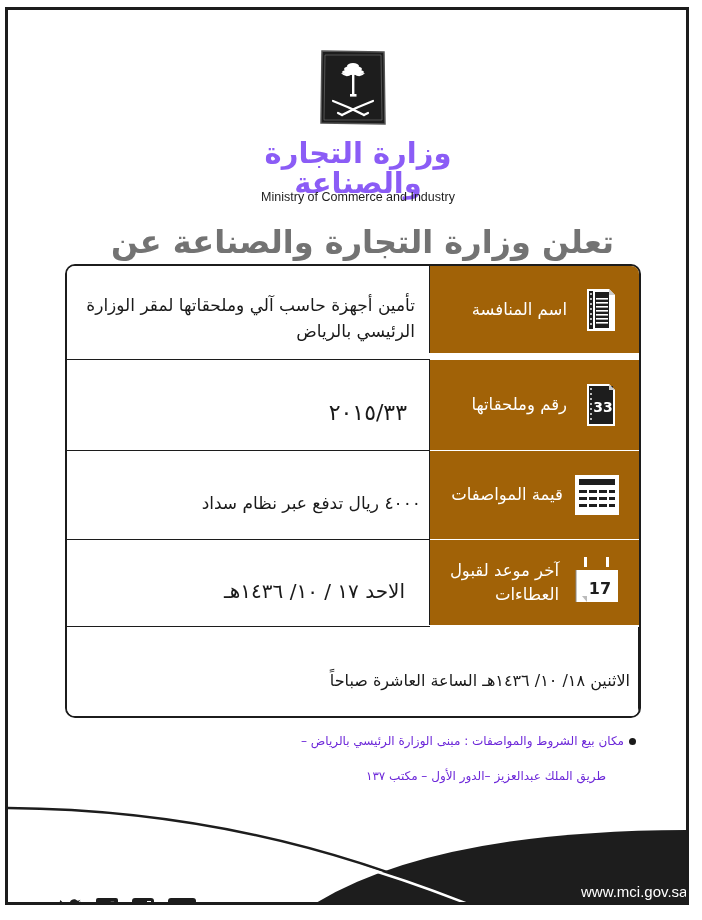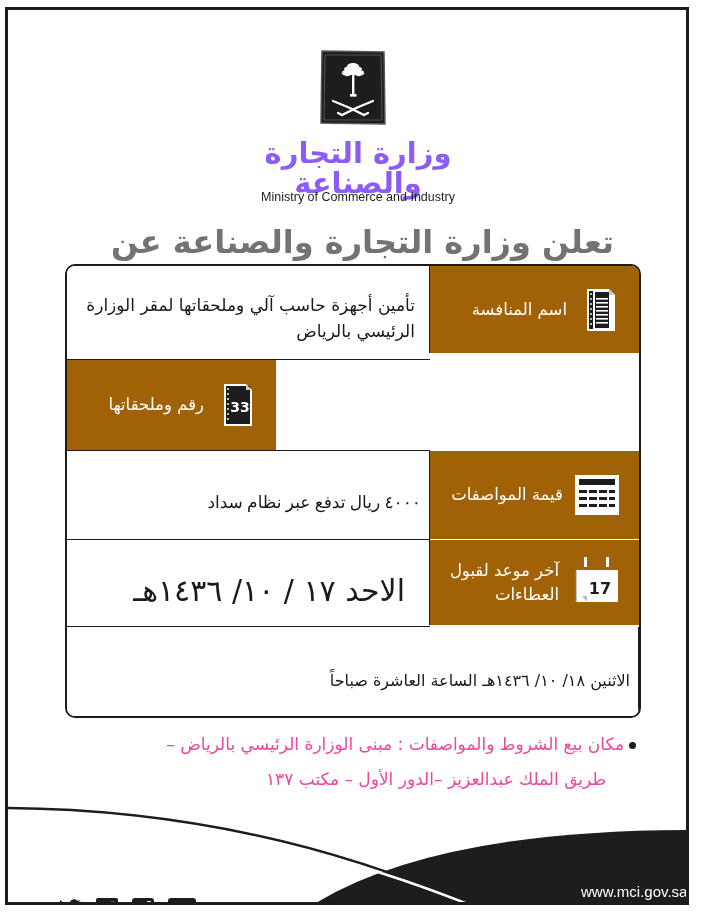--- a/index.html
+++ b/index.html
@@ -19,21 +19,21 @@
   .row { position:absolute; left:0; right:0; display:flex; direction:ltr; }
   .row .val { flex:1; background:#fff; border-right:1px solid #1c1c1c; box-sizing:border-box;
               direction:rtl; text-align:right; padding:16px 12px 0 10px; display:flex; align-items:center;
               font-size:17px; line-height:26px; color:#1a1a1a; }
   .row .lab { width:209px; background:#a16207; color:#fff; display:flex; align-items:center;
               justify-content:flex-end; direction:ltr; box-sizing:border-box; padding-right:18px; }
   .row .lab .txt { direction:rtl; text-align:right; font-size:16.5px; line-height:24px; margin-right:14px; }
   .row .lab .ico { width:40px; height:50px; display:flex; align-items:center; justify-content:center; }
   .sep { position:absolute; left:0; right:0; height:0; border-top:1px solid #1c1c1c; }
   .sep .gap { position:absolute; right:0; width:209px; top:-1px; height:3px; background:#fff; }
-  .note { position:absolute; right:50px; direction:rtl; text-align:right; font-size:17px; color:#ec4899; }
+  .note { position:absolute; right:50px; direction:rtl; text-align:right; font-size:12px; color:#6d28d9; }
   .bullet { display:inline-block; width:7px; height:7px; border-radius:50%; background:#1a1a1a; margin-left:5px; vertical-align:middle; }
   .social { position:absolute; left:50px; top:853px; display:flex; align-items:center; gap:14px;margin-top:35px; }
   .social .handle { font-family:"Liberation Sans", sans-serif; font-size:14px; color:#1a1a1a; margin-left:6px; }
   .url { position:absolute; left:573px; top:873px; font-family:"Liberation Sans", sans-serif; font-size:15px; color:#fff; }
 </style>
 </head>
 <body>
 
 <div class="frame">
 
@@ -96,20 +96,21 @@
             <path d="M23 1 V7 H29" fill="#ccc"></path>
           </svg>
         </span>
       </div>
     </div>
     <div class="sep" style="top:93px;">
         <div class="gap"></div>
       </div>
 
     <div class="row" style="top:94px; height:90px;">
+      <div class="val" style="font-size:22px; padding-right:22px;">٢٠١٥/٣٣</div>
       <div class="lab">
         <span class="txt">رقم وملحقاتها</span>
         <span class="ico">
           <svg width="30" height="44" viewBox="0 0 30 44">
             <path d="M1 1 H23 L29 7 V43 H1 Z" fill="#fff"></path>
             <rect x="3" y="3" width="24" height="38" fill="#1d1d1d"></rect>
             <g fill="#fff">
                 <rect x="4.3" y="5" width="1.4" height="2"></rect>
                 <rect x="4.3" y="10" width="1.4" height="2"></rect>
                 <rect x="4.3" y="15" width="1.4" height="2"></rect>
@@ -122,21 +123,21 @@
             <path d="M23 1 V7 H29" fill="#ccc"></path>
           </svg>
         </span>
       </div>
     </div>
     <div class="sep" style="top:184px;">
         <div class="gap"></div>
       </div>
 
     <div class="row" style="top:185px; height:88px;">
-      <div class="val" style="padding-right:8px;font-family:Liberation Serif, serif;">٤٠٠٠ ريال تدفع عبر نظام سداد</div>
+      <div class="val" style="padding-right:8px;">٤٠٠٠ ريال تدفع عبر نظام سداد</div>
       <div class="lab">
         <span class="txt" style="margin-right:10px;">قيمة المواصفات</span>
         <span class="ico" style="width:48px;">
           <svg width="46" height="42" viewBox="0 0 46 42">
             <rect x="1" y="1" width="44" height="40" fill="#fff"></rect>
             <rect x="5" y="5" width="36" height="6" fill="#1d1d1d"></rect>
             <g fill="#1d1d1d">
               <rect x="5" y="16" width="8" height="3"></rect>
                 <rect x="15" y="16" width="8" height="3"></rect>
                 <rect x="25" y="16" width="8" height="3"></rect>
@@ -152,21 +153,21 @@
             </g>
           </svg>
         </span>
       </div>
     </div>
     <div class="sep" style="top:273px;">
         <div class="gap"></div>
       </div>
 
     <div class="row" style="top:274px; height:85px;">
-      <div class="val" style="font-size:30px; padding-right:24px;">الاحد ١٧ / ١٠/ ١٤٣٦هـ</div>
+      <div class="val" style="font-size:20px; padding-right:24px;">الاحد ١٧ / ١٠/ ١٤٣٦هـ</div>
       <div class="lab">
         <span class="txt" style="width:110px;">آخر موعد لقبول العطاءات</span>
         <span class="ico" style="width:48px; height:56px;">
           <svg width="46" height="54" viewBox="0 0 46 54">
             <rect x="10" y="1" width="3" height="10" fill="#fff"></rect>
             <rect x="32" y="1" width="3" height="10" fill="#fff"></rect>
             <rect x="2" y="14" width="42" height="32" fill="#fff"></rect>
             <path d="M2 14 V46" stroke="#888" stroke-width="1"></path>
             <text x="26" y="38" text-anchor="middle" font-family="DejaVu Sans, sans-serif" font-weight="bold" font-size="16" fill="#1d1d1d">17</text>
             <path d="M8 40 L13 46 L13 40 Z" fill="#bbb"></path>

